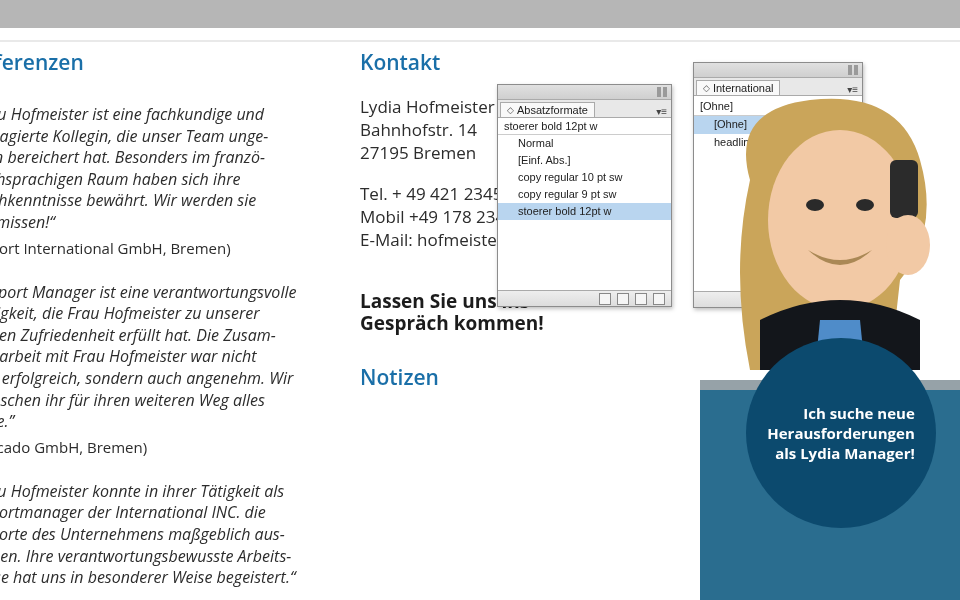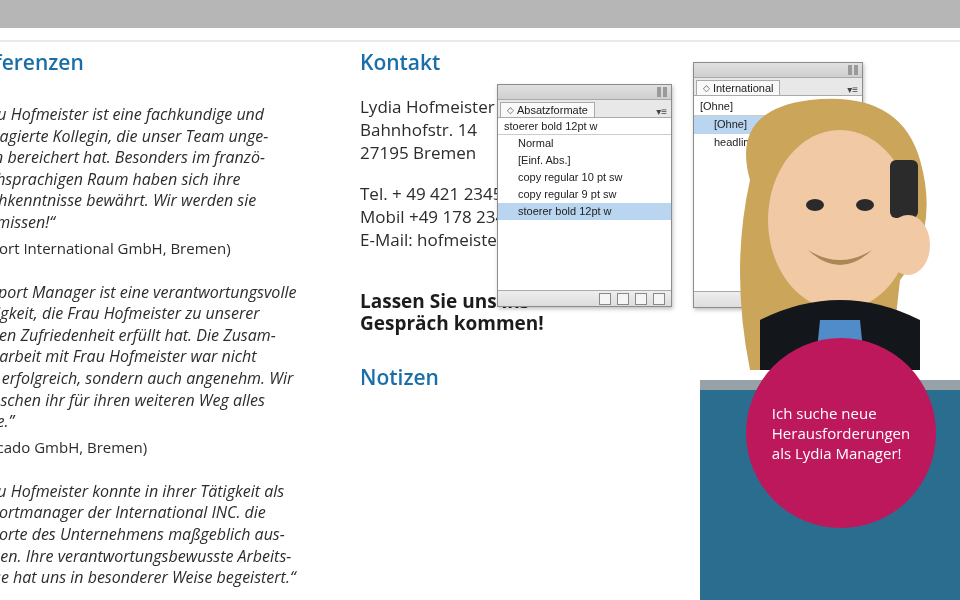--- a/index.html
+++ b/index.html
@@ -39,21 +39,21 @@
   .panel .footer { height:16px; background:linear-gradient(#eee,#ddd); border-top:1px solid #aaa; display:flex; justify-content:flex-end; align-items:center; gap:6px; padding:0 6px; }
   .footer .ico { width:12px; height:12px; border:1px solid #888; background:#f5f5f5; }
   .panel .body { background:#fff; }
   .whitespace { height: 140px; background:#fff; }
 
   
   .photo { position:absolute; right:-10px; top:70px; width:280px; height:300px; }
   .person-svg { width:100%; height:100%; }
   .bluebox { position:absolute; right:0; top:380px; width:260px; height:220px; background:#2a6d8f; }
   .bluebox::before { content:""; display:block; height:10px; background:#96a2a8; }
-  .bubble { position:absolute; right:24px; top:338px; width:190px; height:190px; background:#be185d; border-radius:50%; display:flex; align-items:center; justify-content:center; text-align:left; padding:20px; color:#fff; font-size:15px; line-height:1.35; font-weight:400; }
+  .bubble { position:absolute; right:24px; top:338px; width:190px; height:190px; background:#0c4a6e; border-radius:50%; display:flex; align-items:center; justify-content:center; text-align:right; padding:20px; color:#fff; font-size:15px; line-height:1.35; font-weight:700; }
 </style>
 </head>
 <body>
 
 <div class="topbar"></div>
 <div class="hr"></div>
 
 <div class="col refs">
   <h2>eferenzen</h2>
 

